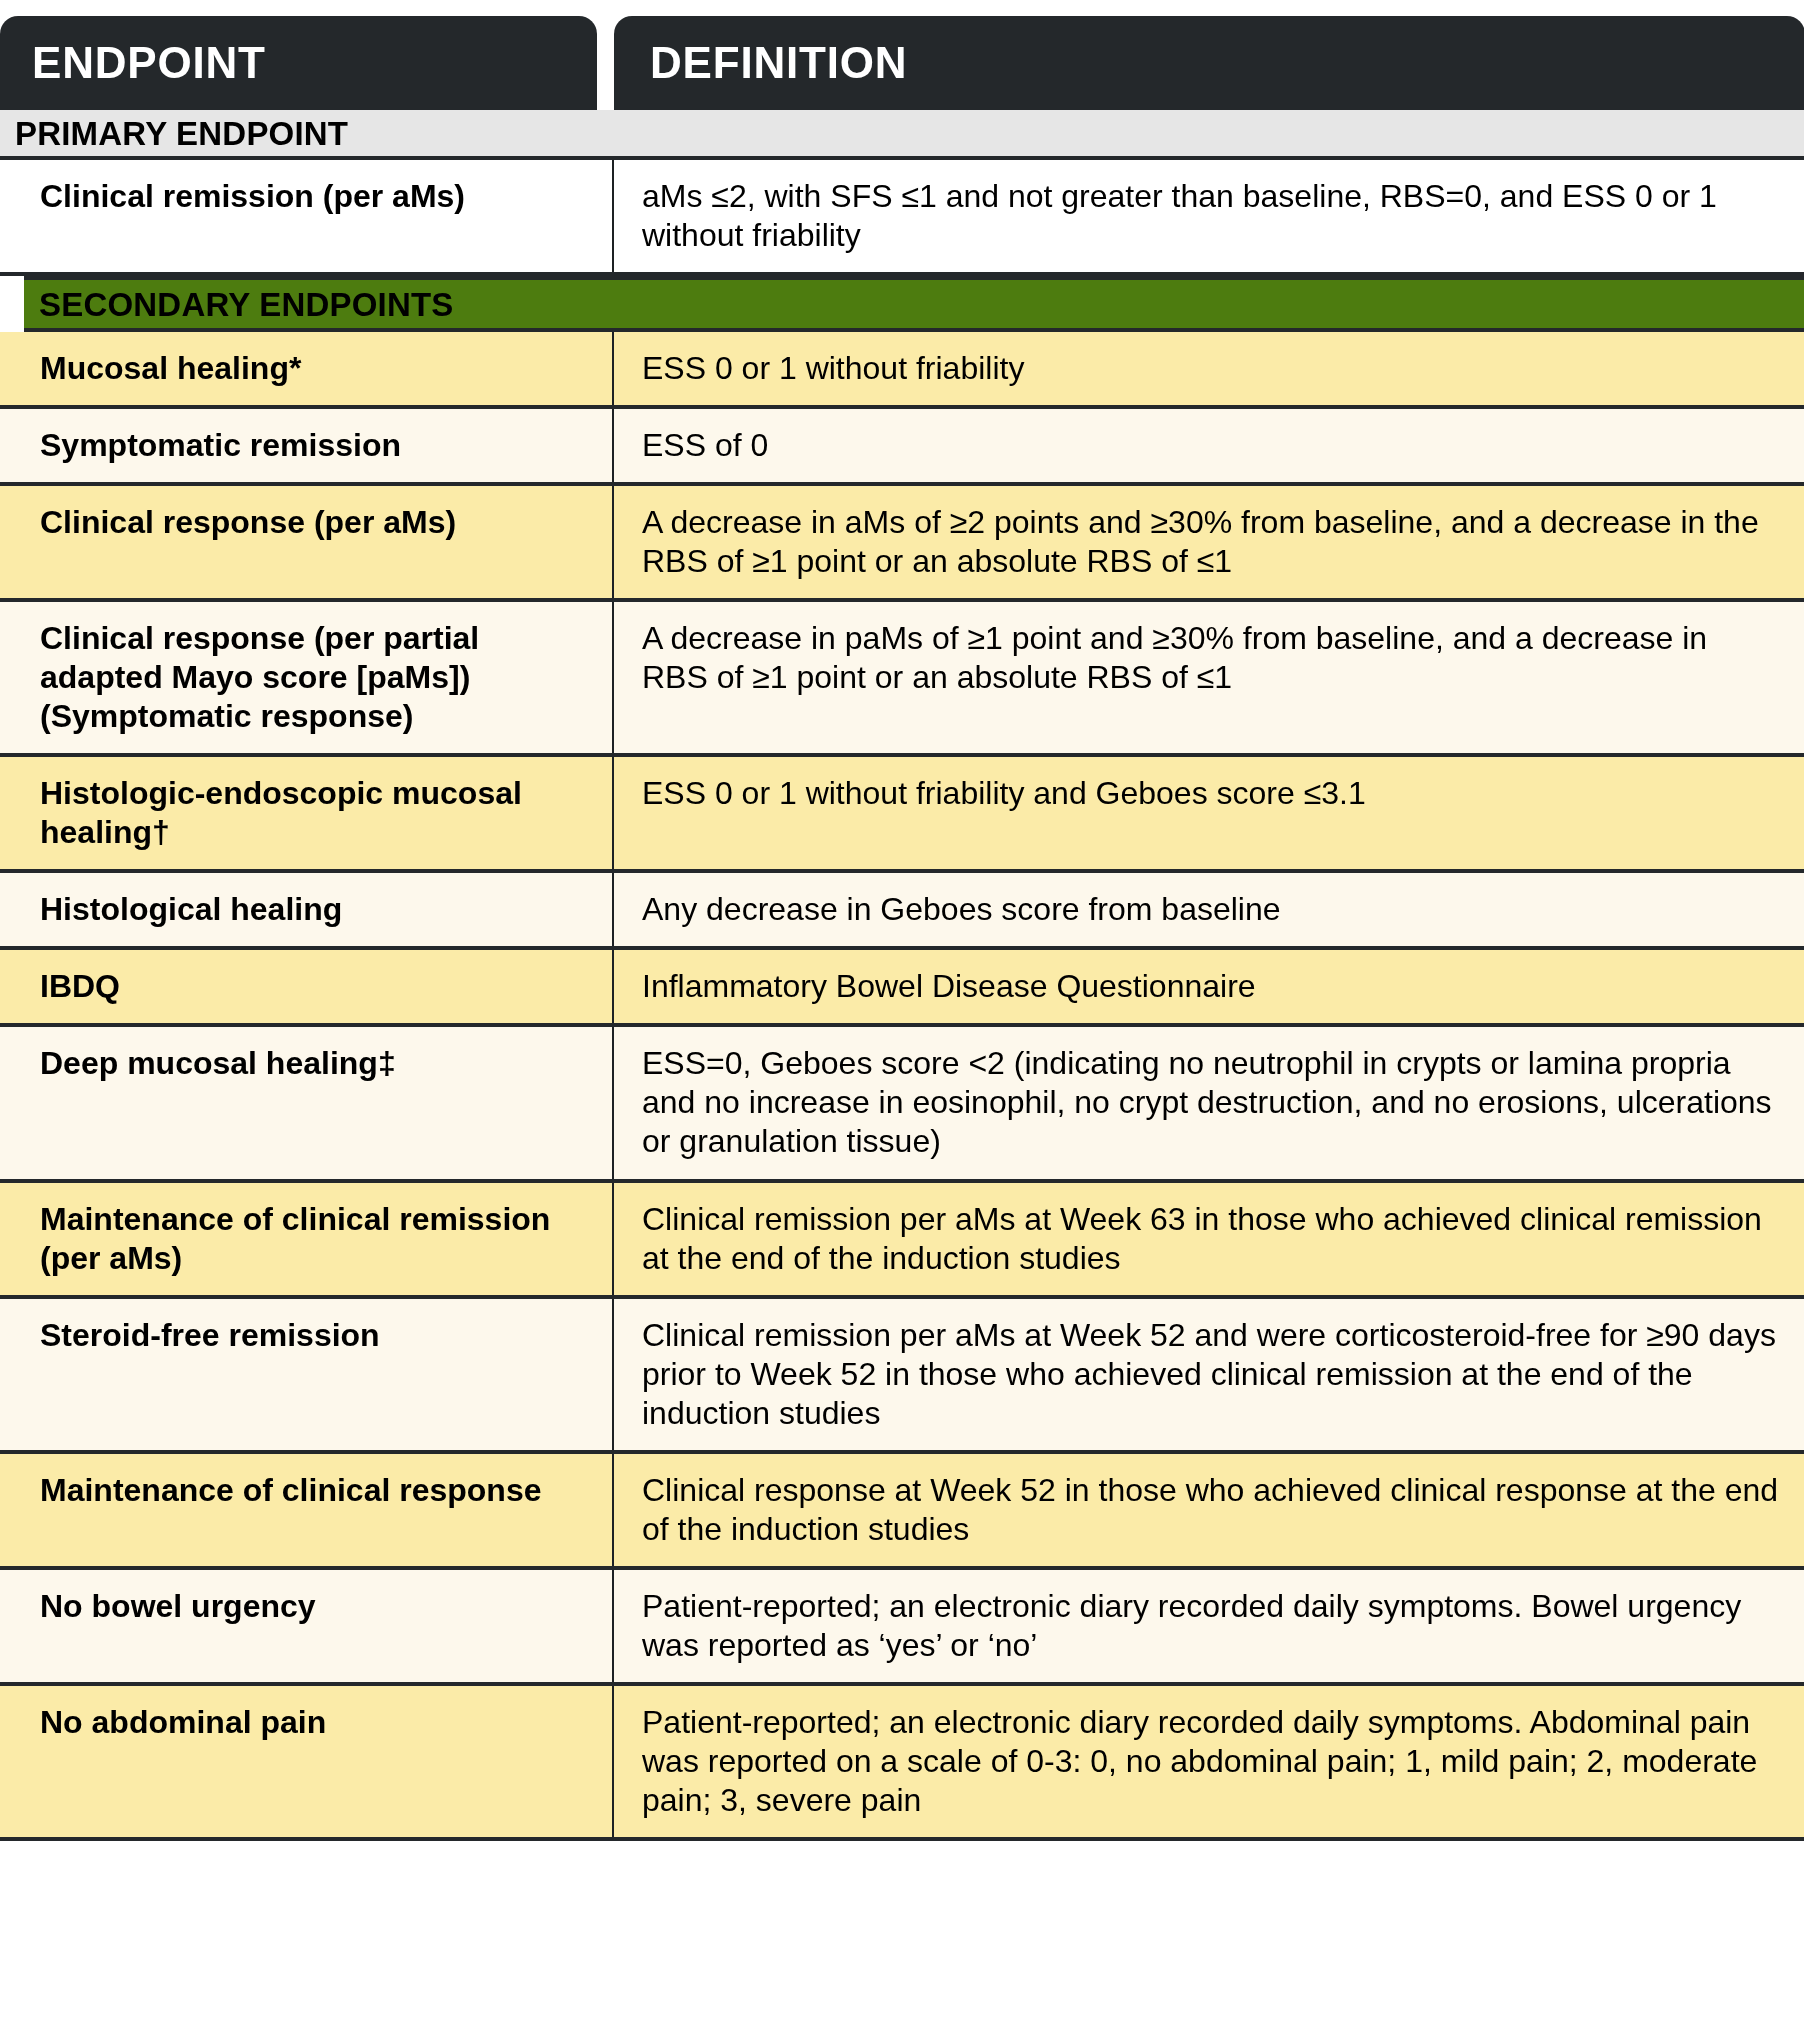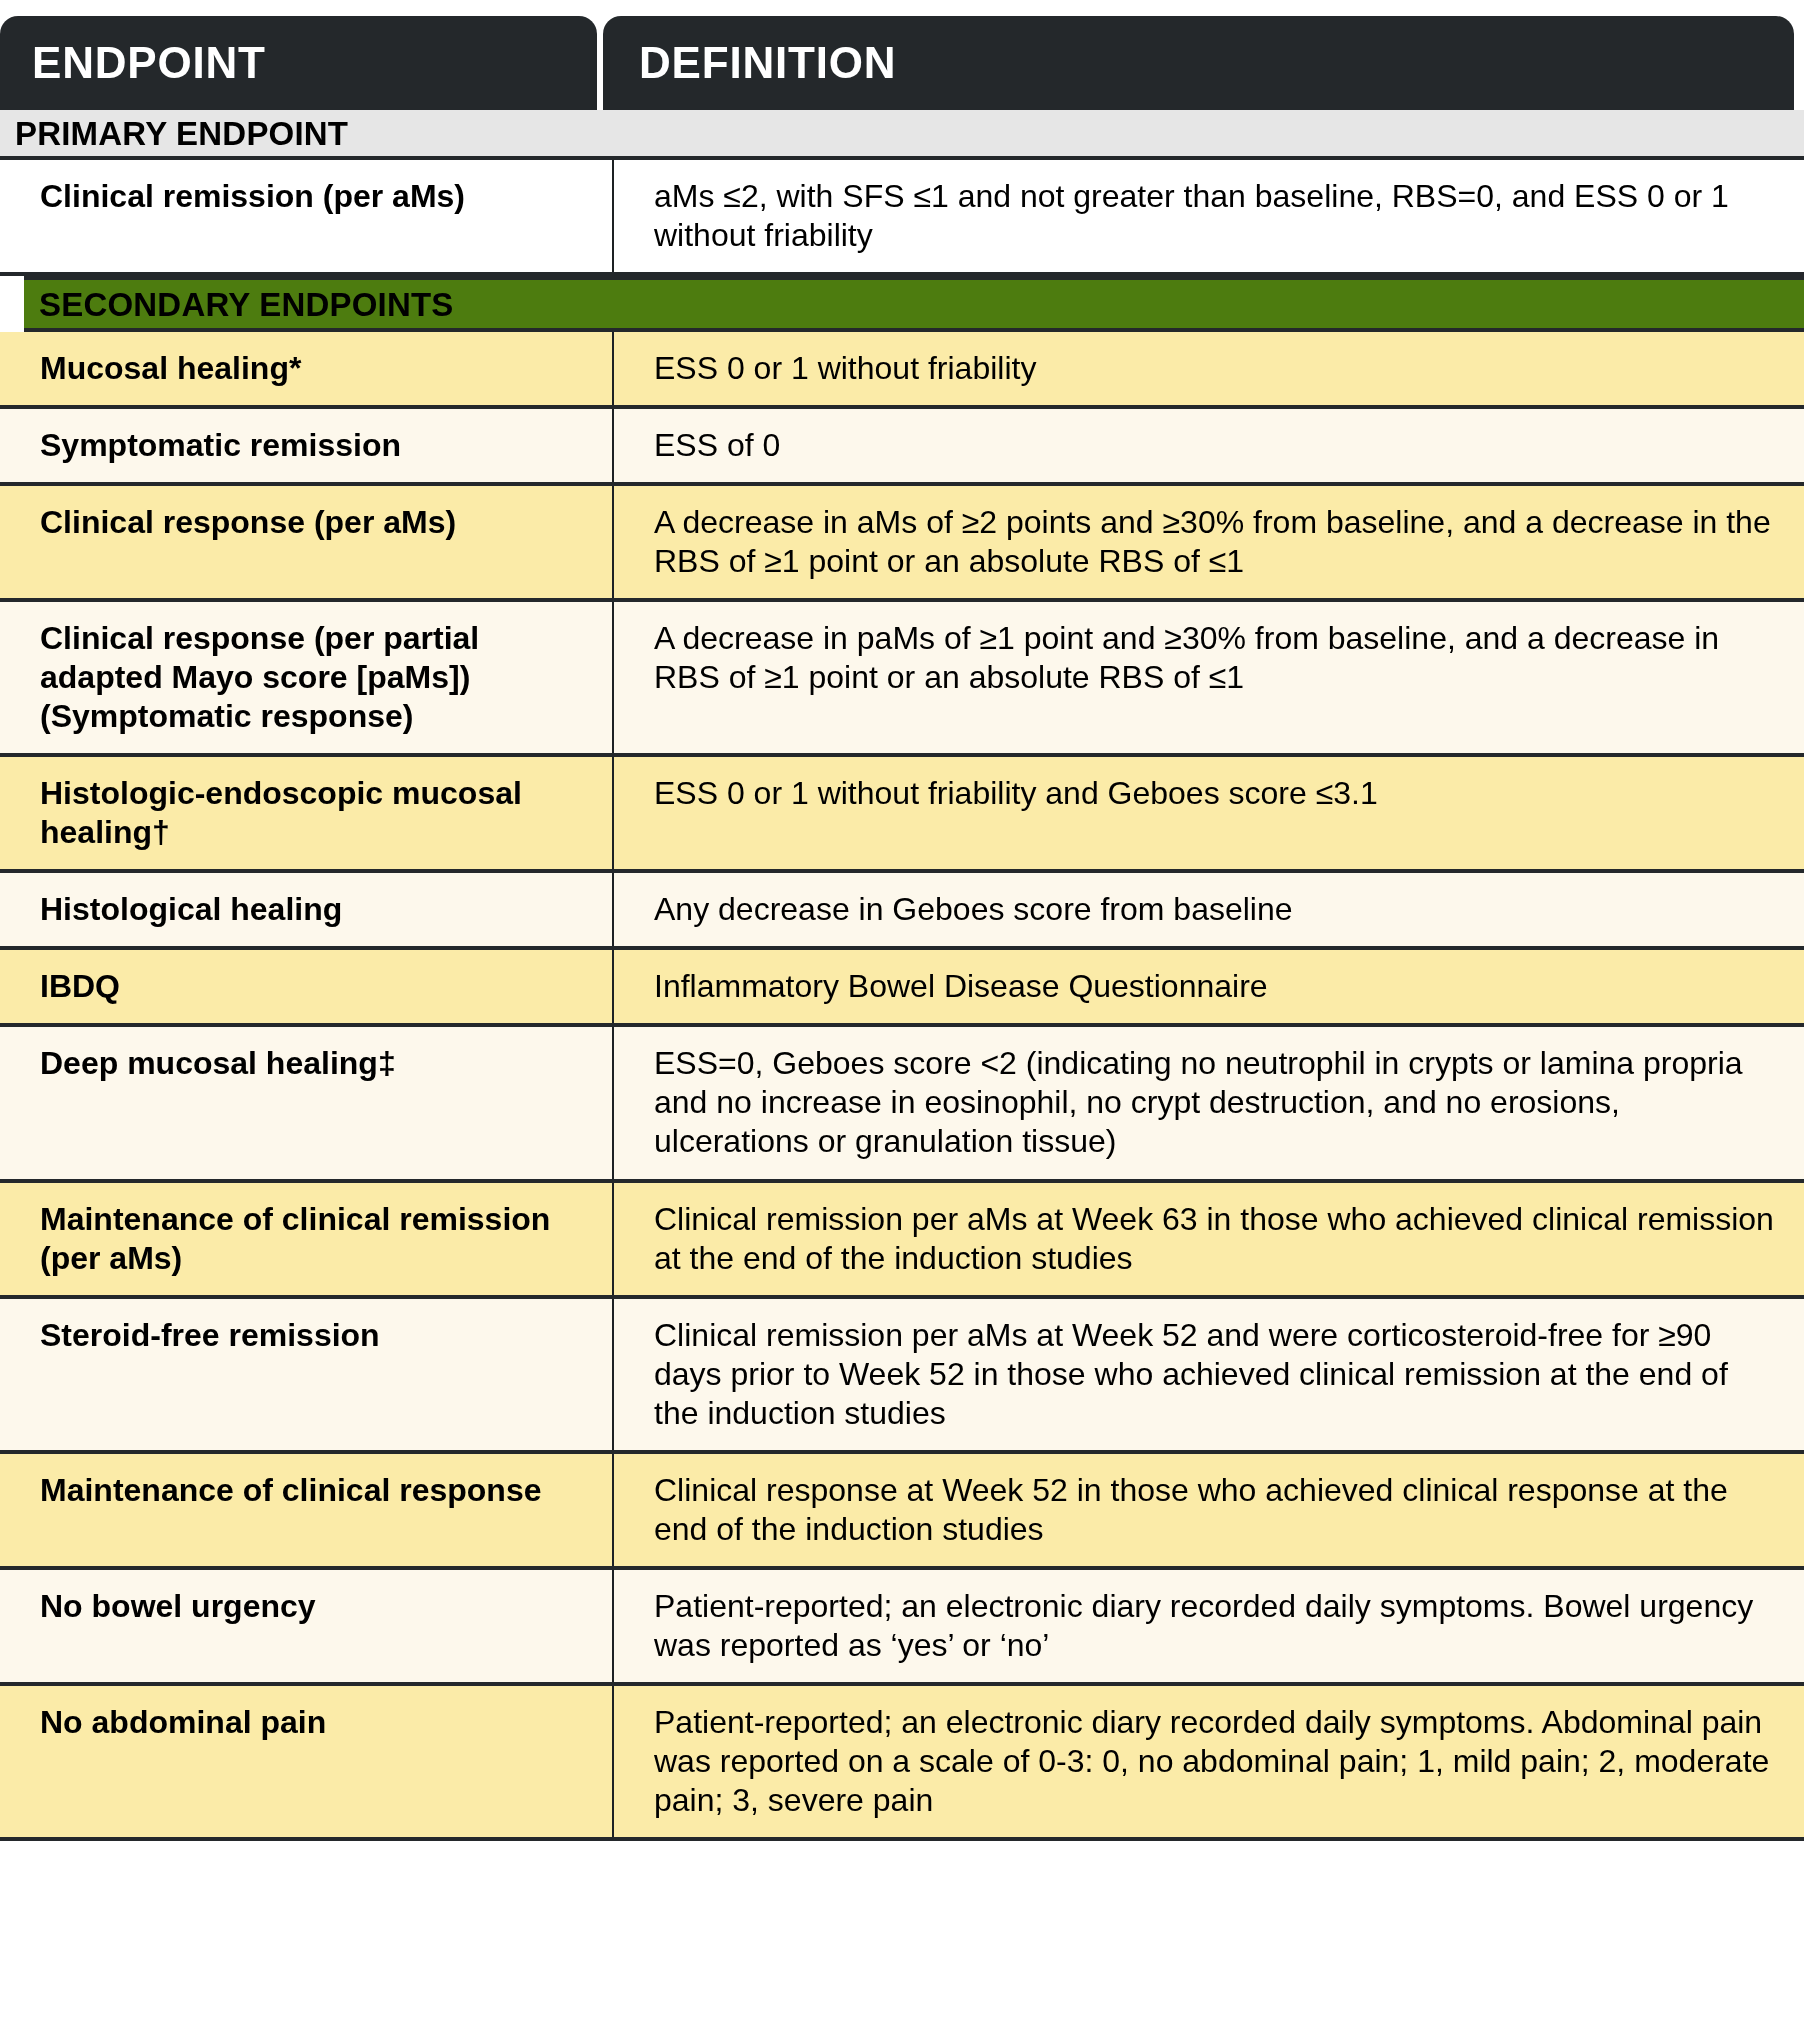--- a/index.html
+++ b/index.html
@@ -17,21 +17,21 @@
   #endpoint-table {
     width: 1805px;
     position: relative;
   }
 
   
   .header-row {
     display: flex;
     height: 110px;
     align-items: flex-end;
-    gap: 6px;
+    gap: 17px;
     padding: 0 0 0 0;
     box-sizing: border-box;
   }
   .header-tab {
     background: #24282b;
     height: 94px;
     border-radius: 18px 18px 0 0;
     display: flex;
     align-items: center;
     box-sizing: border-box;
@@ -105,21 +105,21 @@
   }
   .cell-endpoint {
     width: 614px;
     min-width: 614px;
     padding-left: 40px;
     padding-right: 16.4px;
     border-right: 2.9px solid #1d2124;
   }
   .cell-definition {
     width: 1191px;
-    padding-left: 40px;
+    padding-left: 28px;
     padding-right: 24.6px;
   }
 
   .endpoint-text {
     font-size: 32px;
     font-weight: bold;
     color: #000000;
     line-height: 1.22;
   }
   .definition-text {

